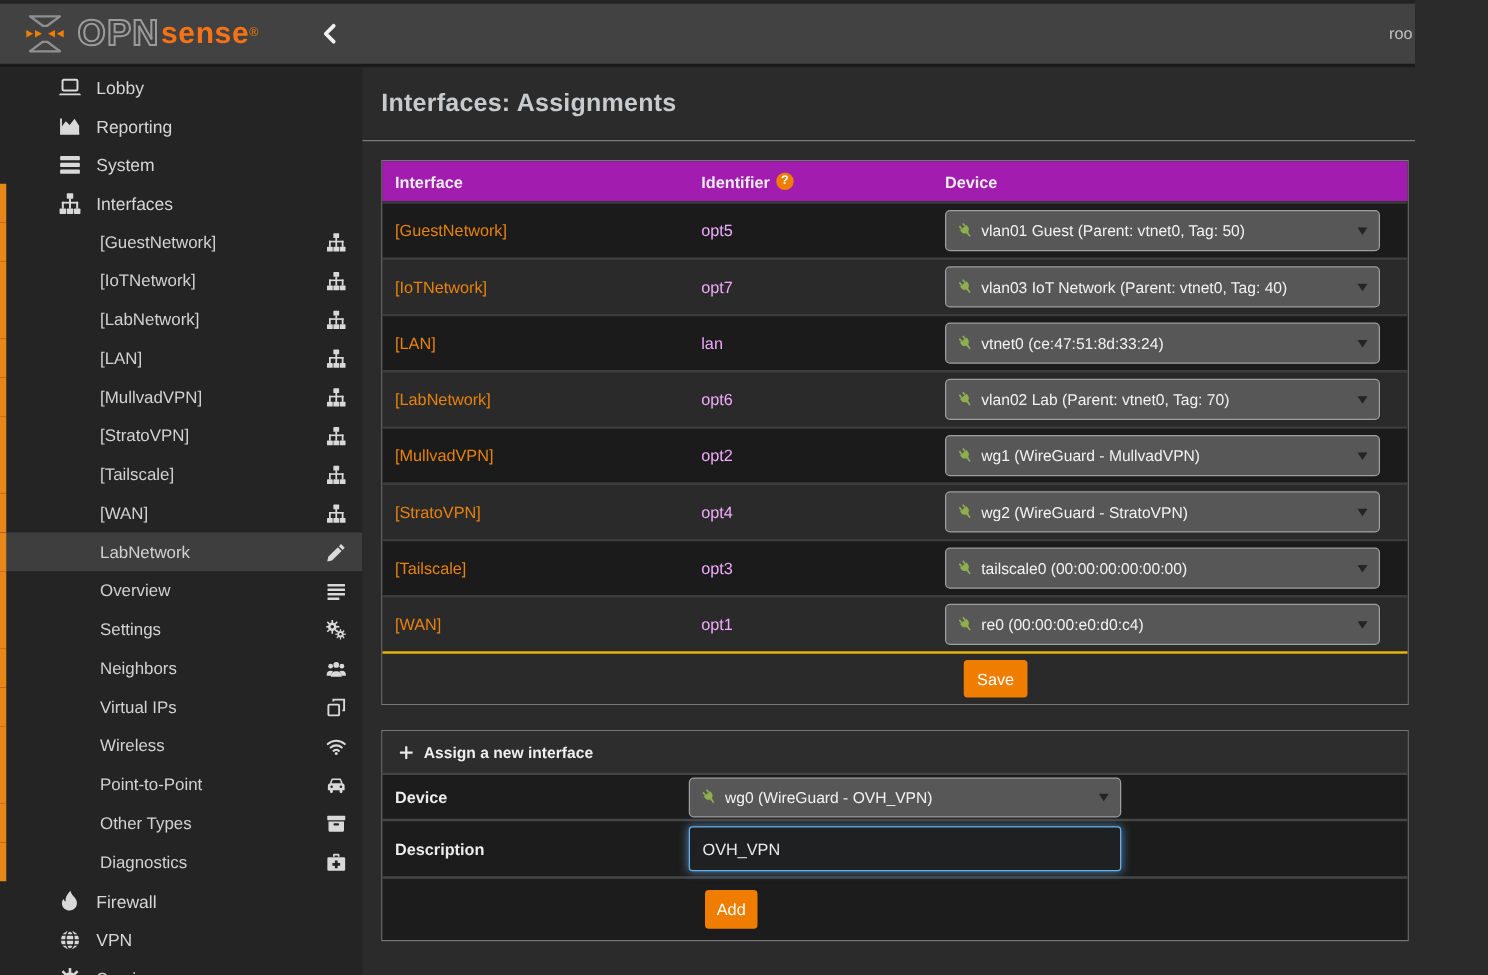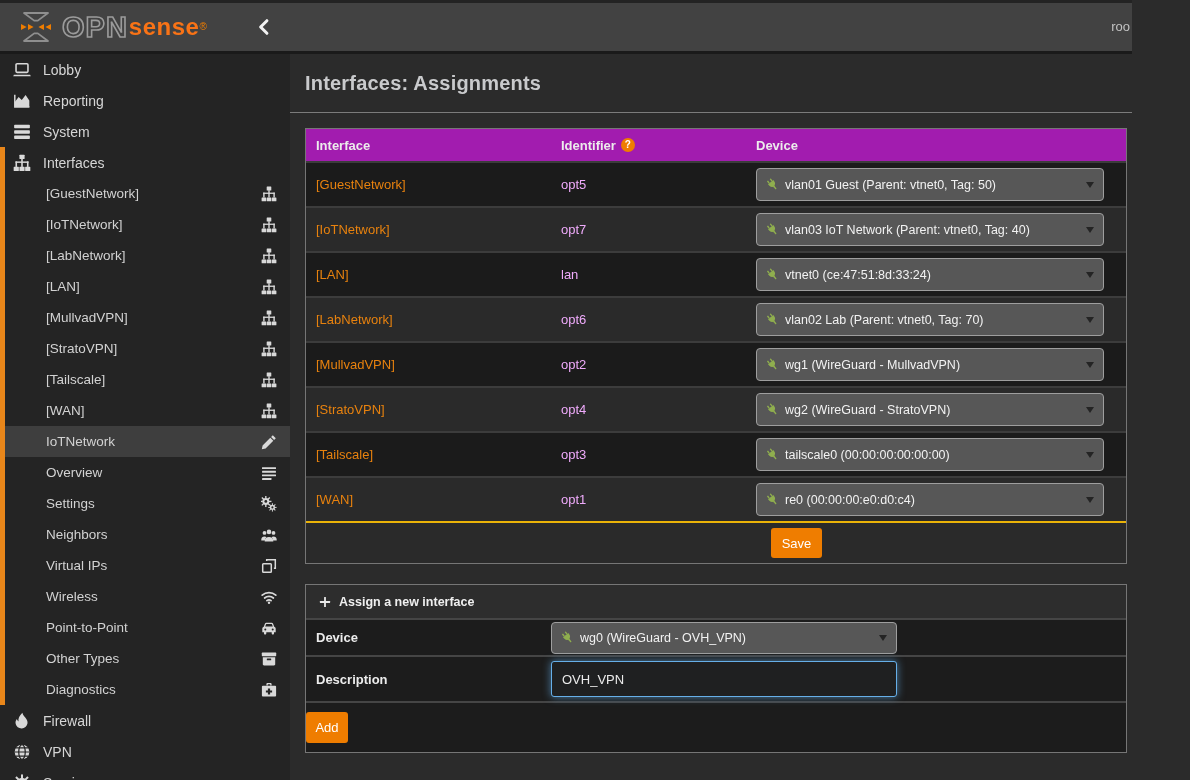--- a/index.html
+++ b/index.html
@@ -21,21 +21,21 @@
   .brand-reg { font-size:10px; color:#ef7d00; vertical-align:top; line-height:20px; }
   .nav-collapse { width:18px; height:18px; color:#f2f2f2; margin-left:48px; cursor:pointer; }
   .nav-user { position:absolute; right:0; top:16px; color:#c3c3c3; font-size:13px;
     padding-right:2px; white-space:nowrap; }
 
   .main { flex:1; display:flex; min-height:0; }
 
   
   .sidebar { width:290px; flex:0 0 290px; background:#242424; overflow:hidden; }
   .side-item { height:31px; display:flex; align-items:center; cursor:pointer;
-    border-left:5px solid transparent; color:#d6d6d6; }
+    border-left:5px solid transparent; color:#d6d6d6;padding-left:34px; }
   .side-item.striped { border-left-color:#e8861a; }
   .side-item.active { background:#3e3e3e; }
   .si-icon { width:18px; height:18px; margin-left:8px; margin-right:12px;
     color:#d9d9d9; flex:0 0 18px; }
   .si-icon svg, .ri-icon svg, .nav-collapse svg, .dd-plug svg, .hdr-plus svg { width:100%; height:100%; display:block; }
   .side-item.top .si-label { font-size:14px; }
   .side-item.sub .si-label { font-size:13.5px; margin-left:41px; color:#d2d2d2; }
   .ri-icon { width:16px; height:16px; margin-left:auto; margin-right:13px;
     color:#d9d9d9; flex:0 0 16px; }
 
@@ -84,21 +84,21 @@
   .ap-row { display:flex; align-items:center; background:#1c1c1c; border-top:2px solid #454545; }
   .ap-row-device { height:37px; }
   .ap-row-desc { height:46px; }
   .ap-row-add { height:51px; }
   .ap-label { width:245px; flex:0 0 245px; padding-left:10px; color:#ececec;
     font-size:13px; font-weight:700; }
   .ap-dd { width:346px; height:32px; }
   .desc-input { width:346px; height:36px; background:#1f2021; color:#ebebeb;
     border:1px solid #66afe9; border-radius:3px; box-shadow:0 0 8px rgba(102,175,233,.65);
     outline:none; padding:0 10px; font-size:13px; font-family:inherit; }
-  .add-btn { width:42px; height:31px; }
+  .add-btn { margin-left:258px; width:42px; height:31px; }
 </style>
 </head>
 <body>
 
 <div id="app">
 
   <div class="navbar">
     <div class="brand">
       <span class="brand-icon">
         <svg viewBox="0 0 32 34" width="36" height="34">
@@ -289,21 +289,21 @@
               <rect x="10.8" y="11.4" width="4.6" height="3.8" rx="0.5"></rect>
               <rect x="7.3" y="4.2" width="1.4" height="2.6"></rect>
               <rect x="2.2" y="6.6" width="11.6" height="1.3"></rect>
               <rect x="2.2" y="6.6" width="1.4" height="4.9"></rect>
               <rect x="7.3" y="6.6" width="1.4" height="4.9"></rect>
               <rect x="12.4" y="6.6" width="1.4" height="4.9"></rect>
             </svg>
           </span>
         </div>
         <div class="side-item sub striped active">
-          <span class="si-label">IoTNetwork</span>
+          <span class="si-label">LabNetwork</span>
           <span class="ri-icon">
             <svg viewBox="0 0 16 16" fill="currentColor">
               <path d="M11.8 1.2l3 3-1.7 1.7-3-3zM9.3 3.7l3 3-7.7 7.7-3.8.8.8-3.8z"></path>
             </svg>
           </span>
         </div>
         <div class="side-item sub striped">
           <span class="si-label">Overview</span>
           <span class="ri-icon">
             <svg viewBox="0 0 16 16" fill="currentColor">

